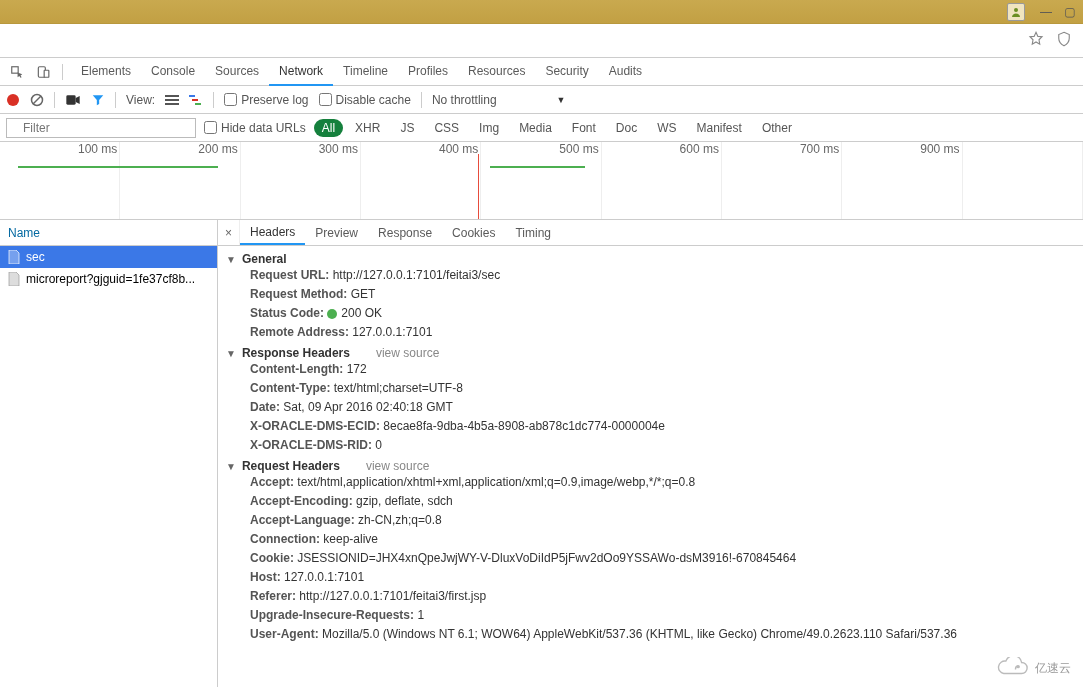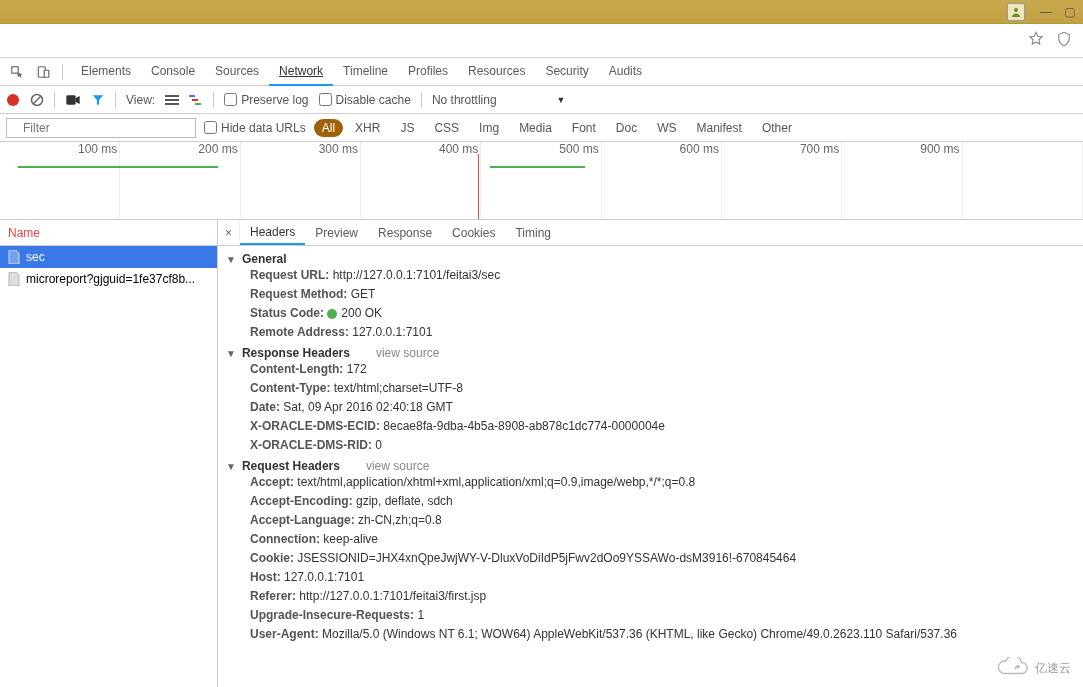--- a/index.html
+++ b/index.html
@@ -7,38 +7,38 @@
     .titlebar { height: 24px; background: linear-gradient(#c9a94f, #c2a043); display: flex; justify-content: flex-end; align-items: center; gap: 6px; padding: 0 4px; border-bottom: 1px solid #b8983d; }
     .titlebar .win-btn { width: 18px; height: 14px; display: flex; align-items: center; justify-content: center; color: #555; cursor: pointer; }
     .titlebar .user-icon { width: 18px; height: 18px; border: 1px solid #999; border-radius: 2px; display: flex; align-items: center; justify-content: center; background: #f0e4c0; margin-right: 6px; }
     .addrbar { height: 34px; background: #fff; border-bottom: 1px solid #ccc; display: flex; justify-content: flex-end; align-items: center; padding: 0 10px; gap: 10px; }
     .addrbar svg { width: 18px; height: 18px; }
     .devtools { height: calc(100% - 58px); background: #fff; display: flex; flex-direction: column; }
     .tabs-row { height: 28px; display: flex; align-items: center; border-bottom: 1px solid #ccc; padding: 0 6px; gap: 4px; }
     .tabs-row .icon-btn { width: 22px; height: 22px; display: flex; align-items: center; justify-content: center; cursor: pointer; }
     .tabs-row .sep { width: 1px; height: 16px; background: #ccc; margin: 0 4px; }
     .tabs-row .tab { padding: 6px 10px; color: #5a5a5a; cursor: pointer; }
-    .tabs-row .tab.active { border-bottom: 2px solid #2196F3; color: #333; text-decoration: underline; }
+    .tabs-row .tab.active { border-bottom: 2px solid #2196F3; color: #333; }
     .toolbar { height: 28px; display: flex; align-items: center; border-bottom: 1px solid #ccc; padding: 0 6px; gap: 10px; }
     .toolbar .tb-icon { display: flex; align-items: center; justify-content: center; cursor: pointer; }
     .toolbar .tb-sep { width: 1px; height: 16px; background: #ccc; }
     .toolbar label { display: flex; align-items: center; gap: 4px; color: #555; }
     .filter-row { height: 28px; display: flex; align-items: center; border-bottom: 1px solid #ccc; padding: 0 6px; gap: 8px; }
     .filter-row input[type="text"] { width: 190px; height: 20px; border: 1px solid #bbb; padding: 0 16px; font-size: 12px; color: #999; }
     .filter-row label { display: flex; align-items: center; gap: 4px; color: #555; }
     .type-filter { padding: 2px 8px; border-radius: 9px; color: #555; cursor: pointer; font-size: 12px; }
-    .type-filter.active { background: #a16207; color: #fff; }
+    .type-filter.active { background: #15803d; color: #fff; }
     .timeline { height: 78px; border-bottom: 1px solid #ccc; position: relative; display: flex; }
     .timeline .col { flex: 1; border-right: 1px solid #eee; position: relative; font-size: 11px; color: #666; }
     .timeline .col span { position: absolute; top: 0; right: 2px; }
     .timeline .greenline { position: absolute; top: 24px; height: 2px; background: #4CAF50; }
     .timeline .redline { position: absolute; top: 12px; bottom: 0; width: 1px; background: #e74c3c; }
     .main-area { flex: 1; display: flex; overflow: hidden; }
     .name-col { width: 218px; border-right: 1px solid #ccc; display: flex; flex-direction: column; }
-    .name-header { height: 26px; border-bottom: 1px solid #ccc; display: flex; align-items: center; padding: 0 8px; color: #ef4444; }
+    .name-header { height: 26px; border-bottom: 1px solid #ccc; display: flex; align-items: center; padding: 0 8px; color: #0369a1; }
     .name-list { flex: 1; overflow: auto; }
     .name-item { height: 22px; display: flex; align-items: center; padding: 0 8px; gap: 6px; cursor: pointer; white-space: nowrap; overflow: hidden; text-overflow: ellipsis; }
     .name-item.selected { background: #3b78e7; color: #fff; }
     .name-item .file-icon { width: 12px; height: 14px; flex-shrink: 0; }
     .details { flex: 1; display: flex; flex-direction: column; overflow: hidden; }
     .details-tabs { height: 26px; display: flex; align-items: stretch; border-bottom: 1px solid #ccc; }
     .details-tabs .close-x { width: 22px; display: flex; align-items: center; justify-content: center; color: #666; cursor: pointer; border-right: 1px solid #eee; }
     .details-tabs .dtab { padding: 0 10px; display: flex; align-items: center; color: #5a5a5a; cursor: pointer; }
     .details-tabs .dtab.active { border-bottom: 2px solid #2196F3; color: #333; }
     .headers-panel { flex: 1; overflow: auto; padding: 4px 0; font-size: 12px; }

